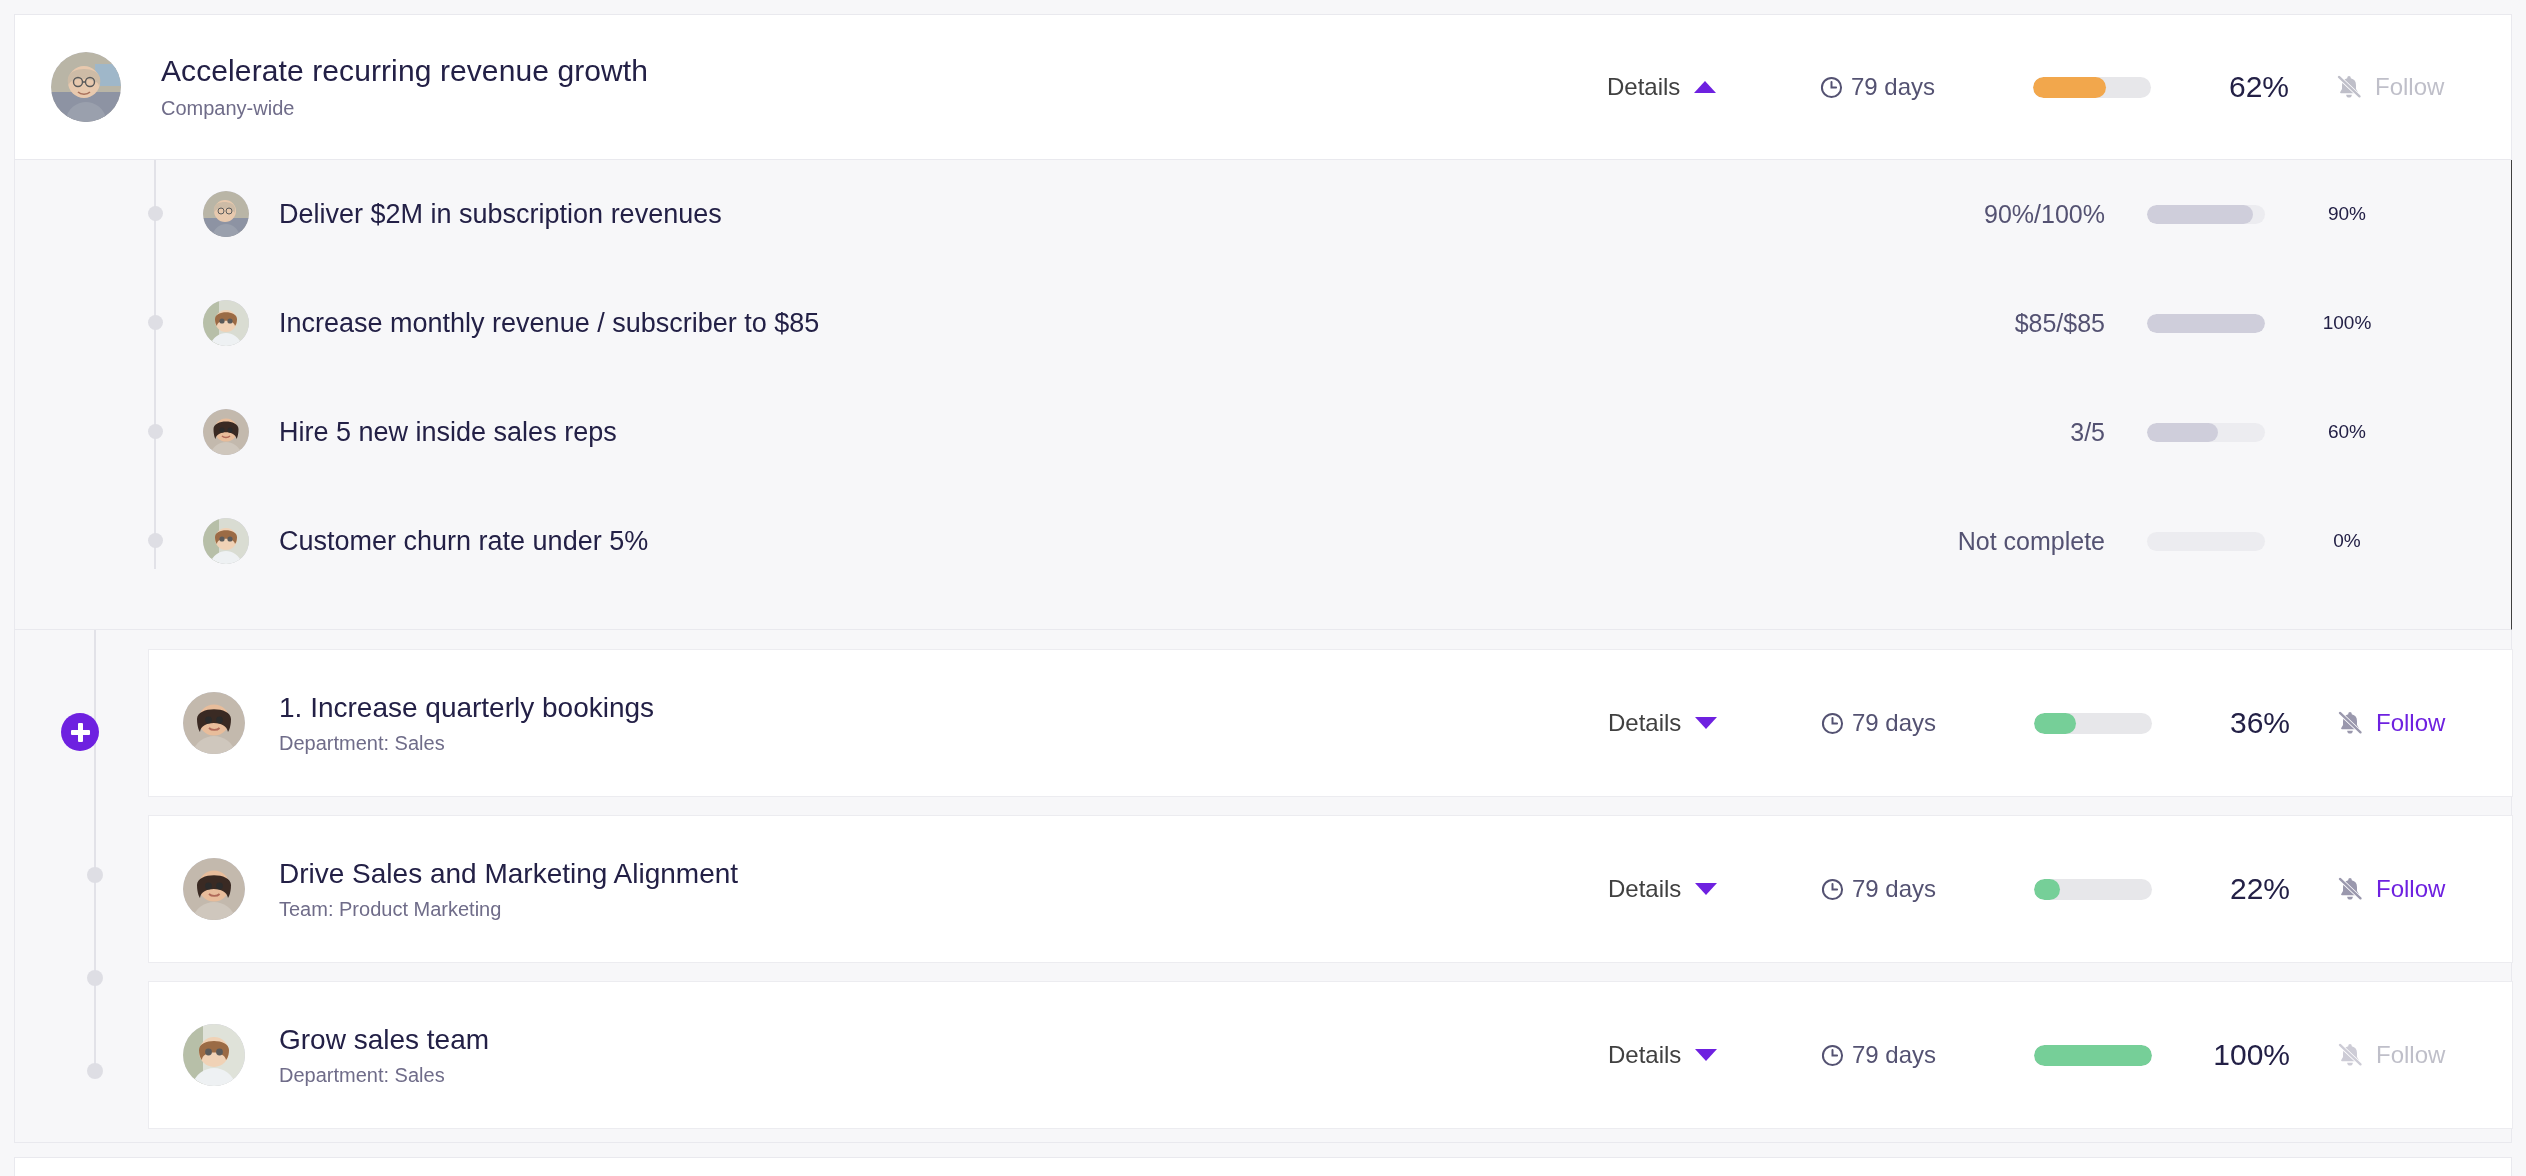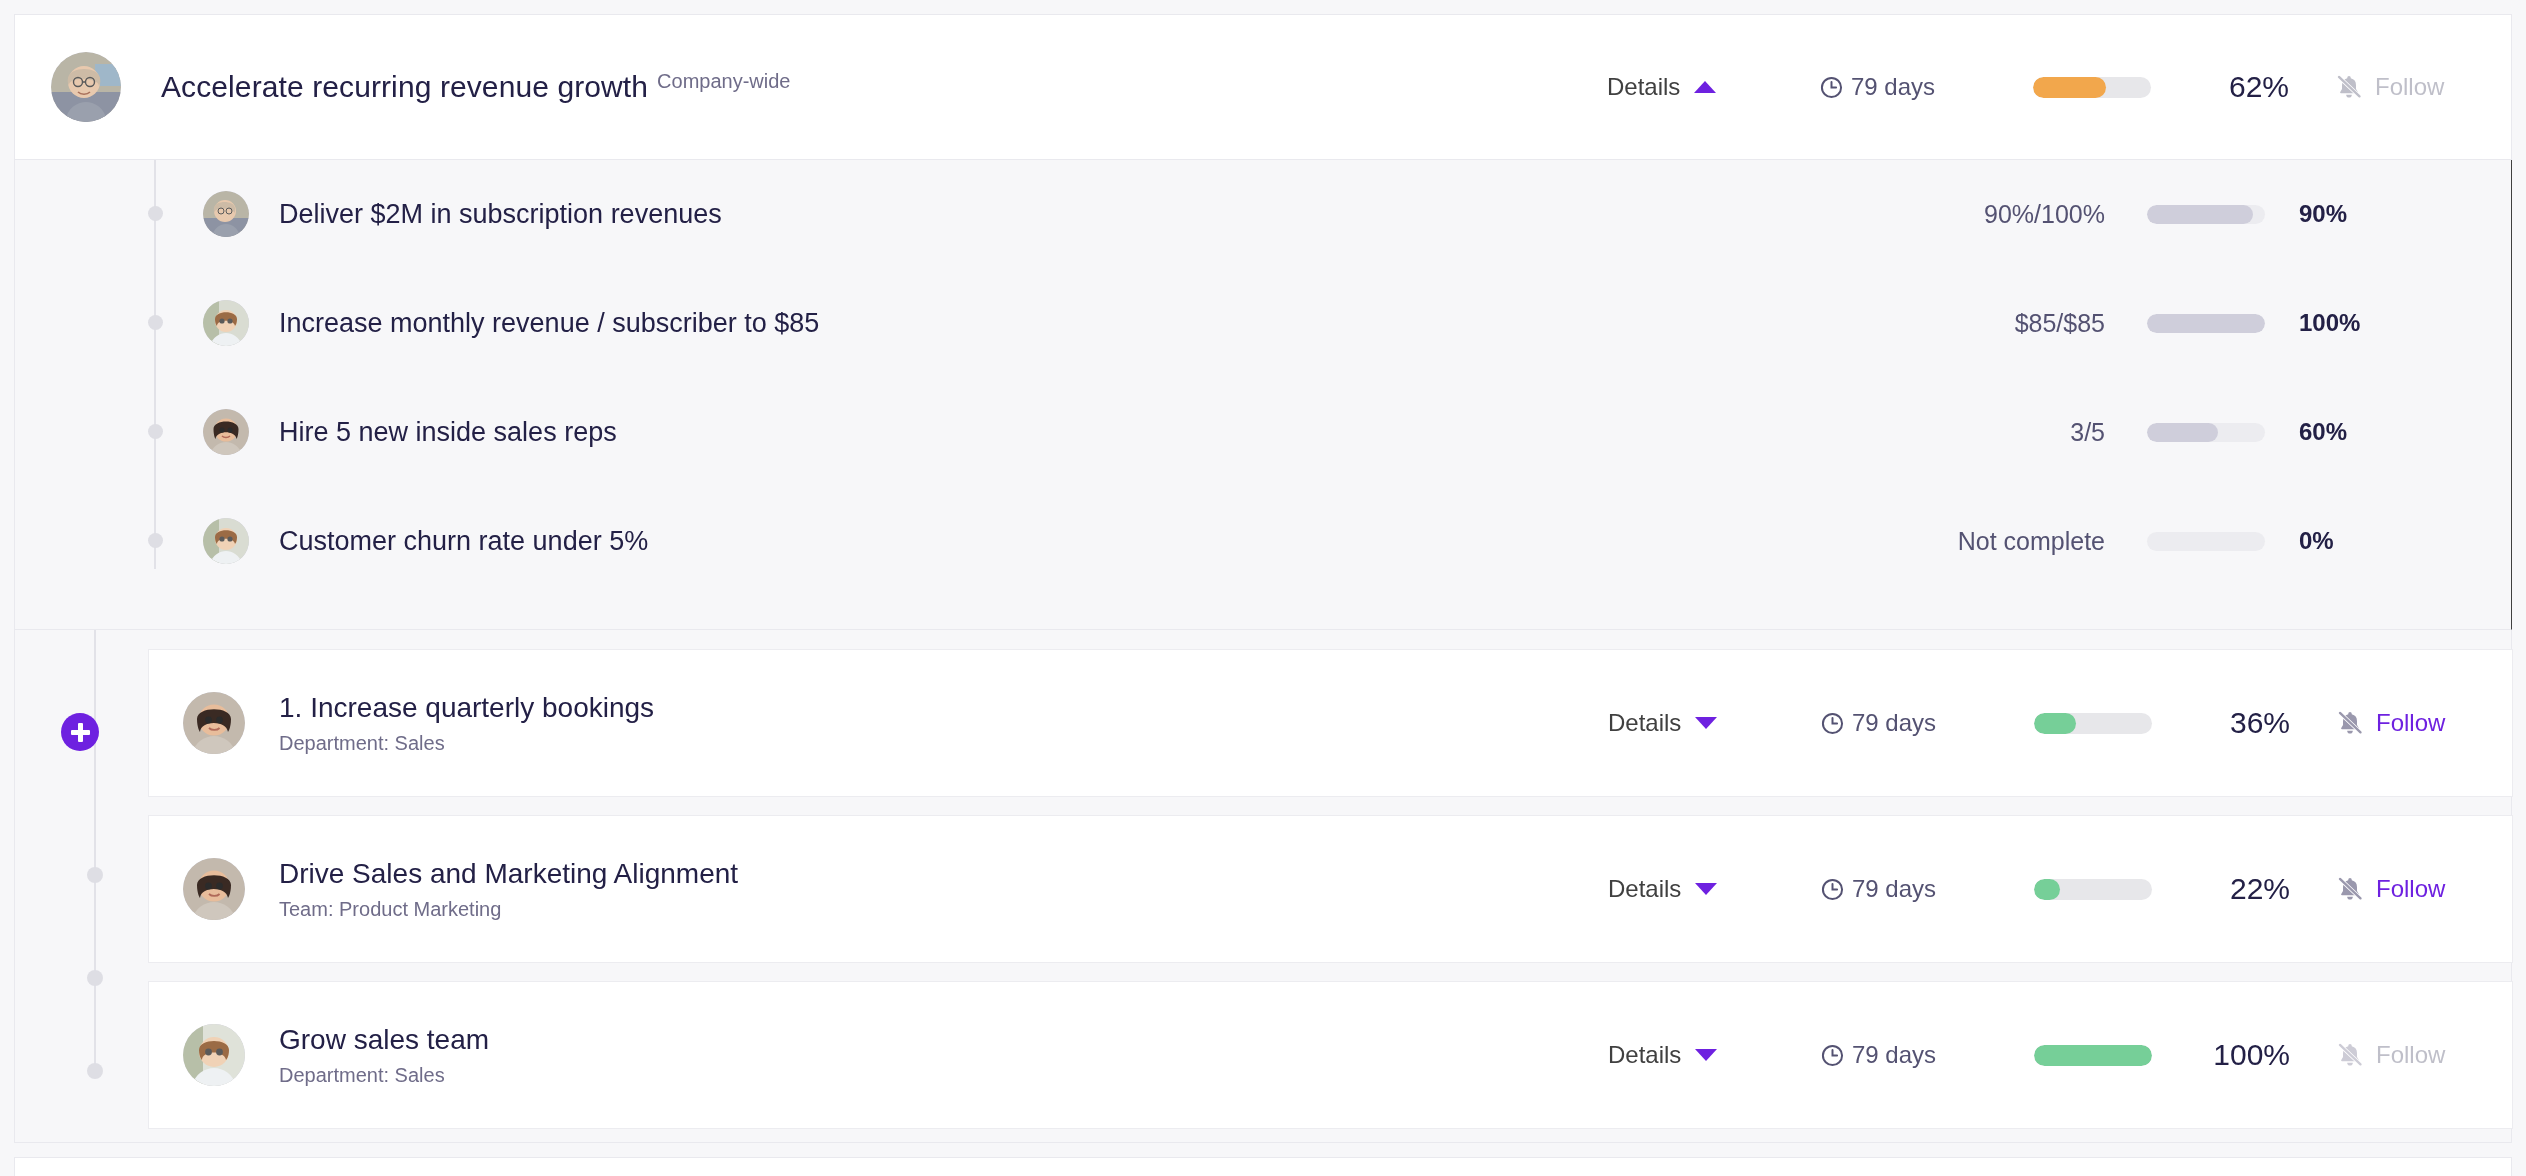--- a/index.html
+++ b/index.html
@@ -36,21 +36,21 @@
     border-radius: 50%;
     flex: 0 0 auto;
     background: #cfcfd8;
     position: relative;
     overflow: hidden;
   }
   .avatar svg { display:block; width:100%; height:100%; }
 
   .obj-avatar { width: 70px; height: 70px; margin-left: 36px; }
 
-  .obj-titleblock { margin-left: 40px; display: flex; flex-direction: row; gap: 9px; }
+  .obj-titleblock { margin-left: 40px; display: flex; flex-direction: column; gap: 9px; }
 
   .obj-title {
     font-size: 30px;
     color: #232046;
     letter-spacing: 0.1px;
     white-space: nowrap;
   }
   .obj-sub {
     font-size: 20px;
     color: #6f6c89;
@@ -196,28 +196,27 @@
     width: 118px;
     height: 19px;
     border-radius: 10px;
     background: #ececf0;
     overflow: hidden;
     margin-left: 42px;
     flex: 0 0 auto;
   }
   .kr-bar > i { display: block; height: 100%; border-radius: 10px; }
   .kr-pct {
-    font-size: 24px;
+    font-size: 19px;
     color: #232046;
     width: 96px;
-    text-align: left;
+    text-align: center;
     margin-left: 34px;
     margin-right: 116px;
     white-space: nowrap;
-    font-weight: bold;
   }
 
   
   .children {
     position: absolute;
     left: 14px;
     top: 630px;
     width: 2498px;
     height: 513px;
     background: #f7f7f9;

